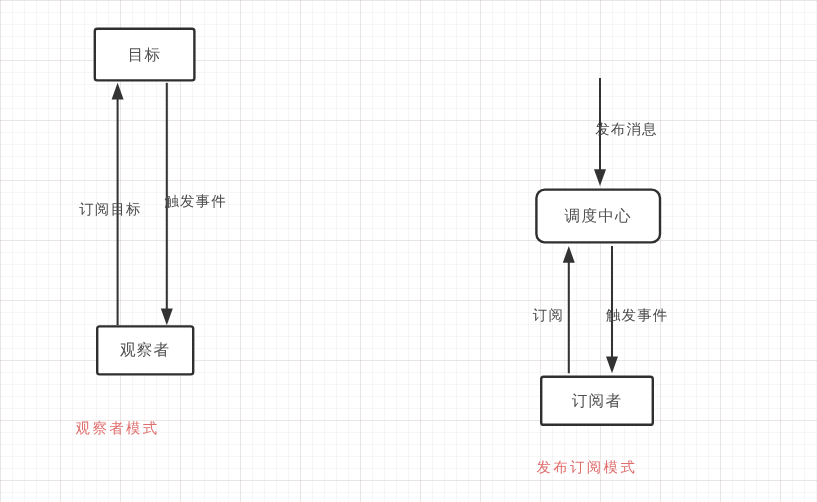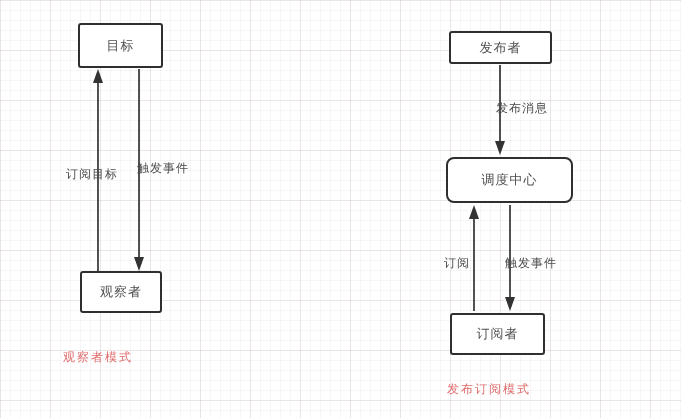--- a/index.html
+++ b/index.html
@@ -31,21 +31,21 @@
     font-size: 13px;
     color: #4f4f4f;
     letter-spacing: 1px;
     border-radius: 3px;
   }
   .node.rounded { border-radius: 8px; }
 
   #node-target     { left: 78px;  top: 23px;  width: 85px;  height: 45px; }
   #node-observer   { left: 80px;  top: 271px; width: 82px;  height: 42px; }
   #node-publisher  { left: 449px; top: 31px;  width: 103px; height: 33px; }
-  #node-dispatcher { left: 446px; top: 157px; width: 127px; height: 46px; text-align: right; }
+  #node-dispatcher { left: 446px; top: 157px; width: 105px; height: 46px; text-align: right; }
   #node-subscriber { left: 450px; top: 313px; width: 95px;  height: 42px; }
 
   .edge-label {
     position: absolute;
     font-size: 12px;
     color: #4a4a4a;
     white-space: nowrap;
     letter-spacing: 1px;
   }
   #label-subscribe-target { left: 50px;  top: 166px; margin-left: 16px; }
@@ -109,21 +109,20 @@
   <div class="node" id="node-target">目标</div>
 
   <div class="node" id="node-observer">观察者</div>
 
   <div class="edge-label" id="label-subscribe-target">订阅目标</div>
 
   <div class="edge-label" id="label-trigger-left">触发事件</div>
 
   <div class="caption" id="caption-observer">观察者模式</div>
 
-  <div class="node" id="node-publisher">发布者</div>
 
   <div class="node rounded" id="node-dispatcher">调度中心</div>
 
   <div class="node" id="node-subscriber">订阅者</div>
 
   <div class="edge-label" id="label-publish-message">发布消息</div>
 
   <div class="edge-label" id="label-subscribe">订阅</div>
 
   <div class="edge-label" id="label-trigger-right">触发事件</div>

